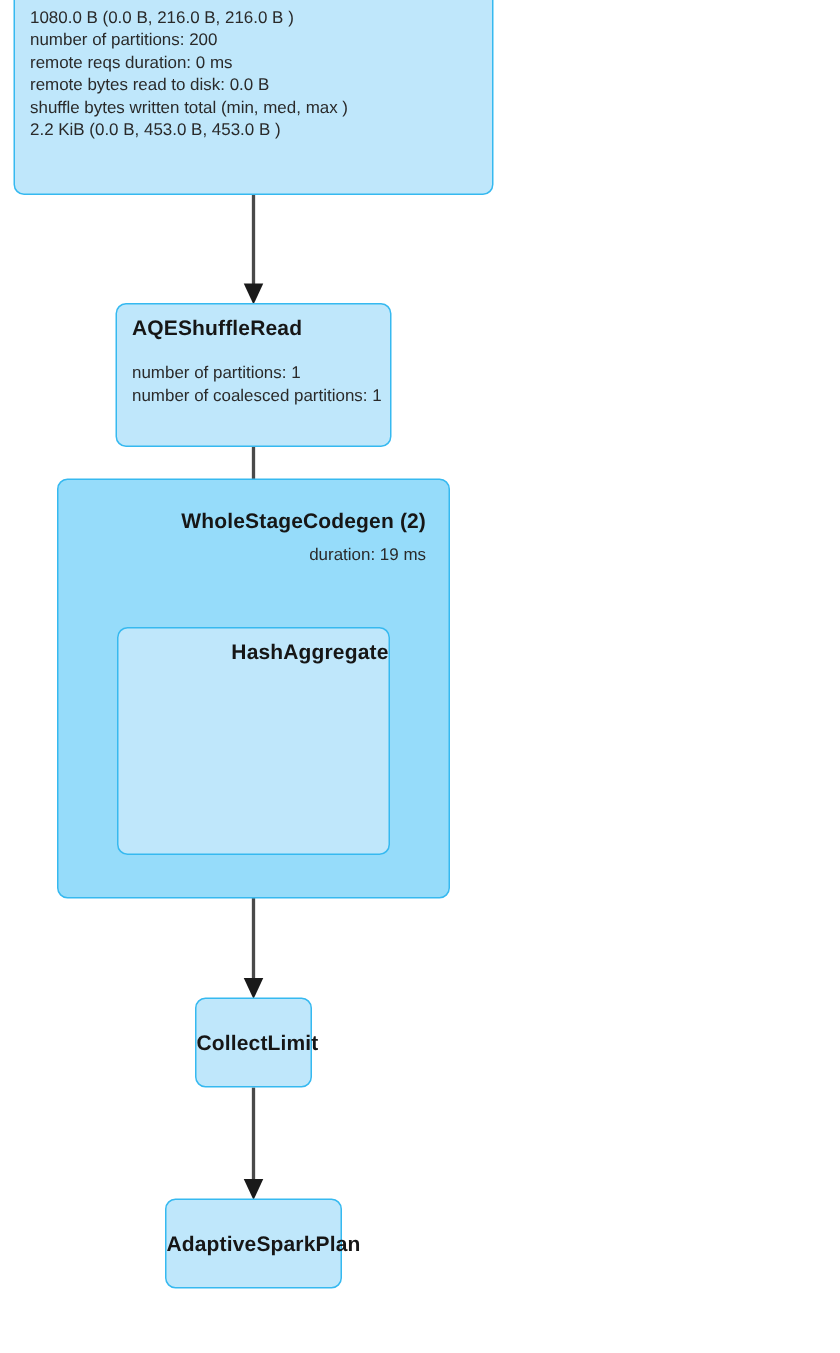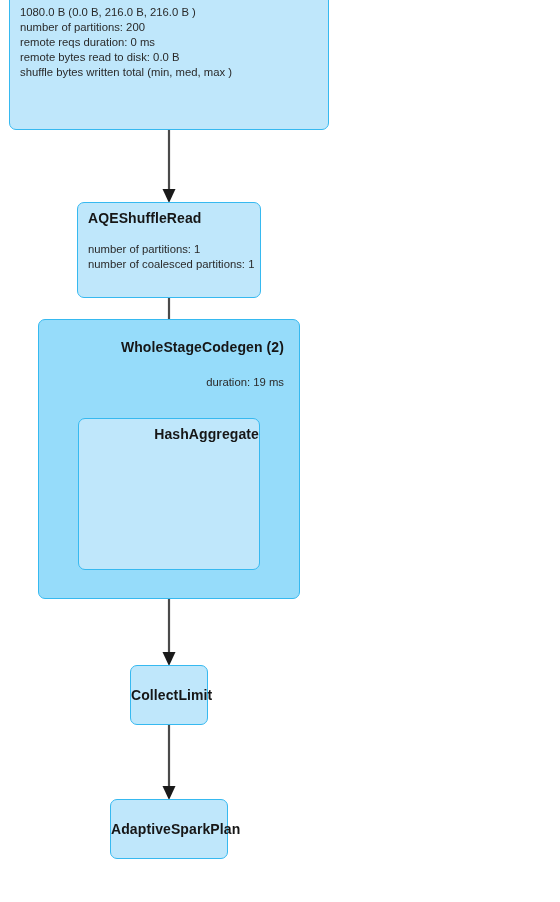--- a/index.html
+++ b/index.html
@@ -82,21 +82,21 @@
     width: 262px;
     height: 280px;
     padding: 0;
   }
   #wsc-head {
     position: absolute;
     right: 15px;
     top: 20px;
     text-align: right;
   }
-  #wsc-head .node-metrics { margin-top: 21px; text-align: right; }
+  #wsc-head .node-metrics { margin-top: 9px; text-align: right; }
 
   
   #hash-node {
     left: 78px;
     top: 418px;
     width: 182px;
     height: 152px;
     padding: 8px 0 0 10px;
     text-align: right;
   }
@@ -172,20 +172,21 @@
     </g>
   </svg>
 
   <div class="node" id="shuffle-node">
     <div class="node-metrics">
       <span class="metric-line">1080.0 B (0.0 B, 216.0 B, 216.0 B )</span>
       <span class="metric-line">number of partitions: 200</span>
       <span class="metric-line">remote reqs duration: 0 ms</span>
       <span class="metric-line">remote bytes read to disk: 0.0 B</span>
       <span class="metric-line">shuffle bytes written total (min, med, max )</span>
+      <span class="metric-line">2.2 KiB (0.0 B, 453.0 B, 453.0 B )</span>
     </div>
   </div>
 
   <div class="node" id="aqe-node">
     <div class="node-title">AQEShuffleRead</div>
     <div class="node-metrics">
       <span class="metric-line">number of partitions: 1</span>
       <span class="metric-line">number of coalesced partitions: 1</span>
     </div>
   </div>

